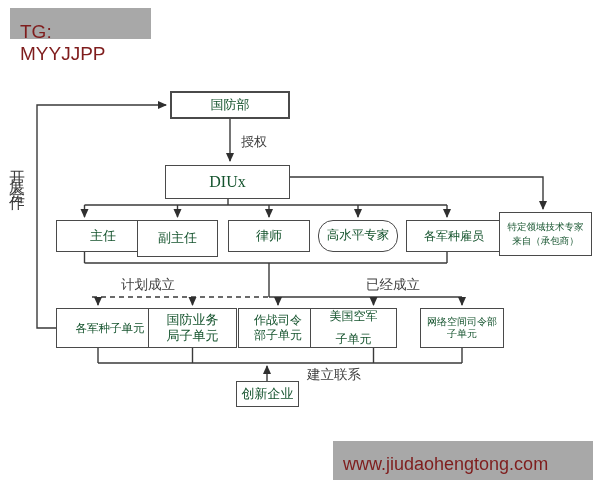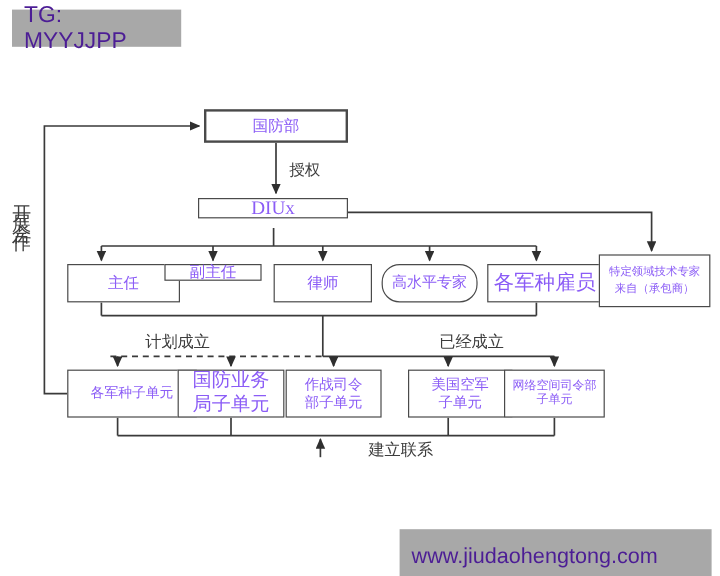--- a/index.html
+++ b/index.html
@@ -4,32 +4,32 @@
 <style>
   html,body{margin:0;padding:0;background:#fff;}
   #stage{
     position:relative;width:600px;height:480px;background:#ffffff;overflow:hidden;
     font-family:"Liberation Serif","DejaVu Serif",serif;color:#3d3d3d;
   }
   #wires{position:absolute;left:0;top:0;width:600px;height:480px;}
   .box{
     position:absolute;box-sizing:border-box;background:#fff;border:1.5px solid #4a4a4a;
     display:flex;flex-direction:column;align-items:center;justify-content:center;
-    text-align:center;line-height:1.25;font-size:13px;color:#8b5cf6;
+    text-align:center;line-height:1.25;font-size:13px;color:#14532d;
   }
   .box.thick{border-width:2.5px;}
   .lbl{position:absolute;font-size:13px;color:#3d3d3d;white-space:nowrap;}
   .vlabel{
     position:absolute;left:6px;top:158px;writing-mode:vertical-rl;letter-spacing:8px;
     font-size:16px;color:#3d3d3d;
   }
   .wm{
-    position:absolute;background:#a8a8a8;color:#4c1d95;
+    position:absolute;background:#a8a8a8;color:#7f1d1d;
     font-family:"Liberation Sans","DejaVu Sans",sans-serif;
-    display:flex;align-items:center;padding:13px 10px;box-sizing:border-box;
+    display:flex;align-items:flex-start;padding:13px 10px;box-sizing:border-box;
   }
   .wm.top{left:10px;top:8px;width:141px;height:31px;font-size:19px;}
   .wm.bottom{left:333px;top:441px;width:260px;height:44px;font-size:18px;}
 </style>
 </head>
 <body>
 
 <div id="stage">
 
   <svg id="wires" viewBox="0 0 600 480" xmlns="http://www.w3.org/2000/svg">
@@ -74,65 +74,68 @@
       <path d="M98,363 L462,363"></path>
 
       <path d="M267,381 L267,366" marker-end="url(#arr)"></path>
     </g>
   </svg>
 
   <div class="box thick" style="left:170px;top:91px;width:120px;height:28px;">
     <span>国防部</span>
   </div>
 
-  <div class="box" style="left:165px;top:165px;width:125px;height:17px;font-size:16px;">
+  <div class="box" style="left:165px;top:165px;width:125px;height:34px;font-size:16px;">
     <span>DIUx</span>
   </div>
 
   <div class="box" style="left:44px;top:220px;width:94px;height:32px;margin-left:12px;">
     <span>主任</span>
   </div>
-  <div class="box" style="left:137px;top:220px;width:81px;height:14px;">
+  <div class="box" style="left:137px;top:220px;width:81px;height:37px;">
     <span>副主任</span>
   </div>
   <div class="box" style="left:228px;top:220px;width:82px;height:32px;">
     <span>律师</span>
   </div>
   <div class="box" style="left:318px;top:220px;width:80px;height:32px;font-size:12.5px;border-radius:15px;">
     <span>高水平专家</span>
   </div>
-  <div class="box" style="left:406px;top:220px;width:96px;height:32px;font-size:17px;">
+  <div class="box" style="left:406px;top:220px;width:96px;height:32px;font-size:12px;">
     <span>各军种雇员</span>
   </div>
 
   <div class="box" style="left:499px;top:212px;width:93px;height:44px;font-size:9.5px;line-height:1.5;">
     <span>特定领域技术专家</span>
     <span>来自（承包商）</span>
   </div>
 
   <div class="box" style="left:56px;top:308px;width:108px;height:40px;font-size:11.5px;">
     <span>各军种子单元</span>
   </div>
-  <div class="box" style="left:148px;top:308px;width:89px;height:40px;font-size:16px;">
+  <div class="box" style="left:148px;top:308px;width:89px;height:40px;font-size:13px;">
     <span>国防业务</span>
     <span>局子单元</span>
   </div>
   <div class="box" style="left:238px;top:308px;width:80px;height:40px;font-size:12px;text-align:right;">
     <span>作战司令</span>
     <span>部子单元</span>
   </div>
-  <div class="box" style="left:340px;top:308px;width:87px;height:40px;font-size:12px;">
+  <div class="box" style="left:310px;top:308px;width:87px;height:40px;font-size:12px;justify-content:space-between;">
     <span>美国空军</span>
     <span>子单元</span>
   </div>
   <div class="box" style="left:420px;top:308px;width:84px;height:40px;font-size:10px;">
     <span>网络空间司令部</span>
     <span>子单元</span>
   </div>
 
+  <div class="box" style="left:236px;top:381px;width:63px;height:26px;">
+    <span>创新企业</span>
+  </div>
 
   <div class="vlabel">开展合作</div>
   <div class="lbl" style="left:241px;top:133px;text-align:center;">授权</div>
   <div class="lbl" style="left:121px;top:276px;font-size:13.5px;text-align:right;">计划成立</div>
   <div class="lbl" style="left:366px;top:276px;font-size:13.5px;">已经成立</div>
   <div class="lbl" style="left:307px;top:366px;font-size:13.5px;">建立联系</div>
 
   <div class="wm top">
     <span>TG: MYYJJPP</span>
   </div>

